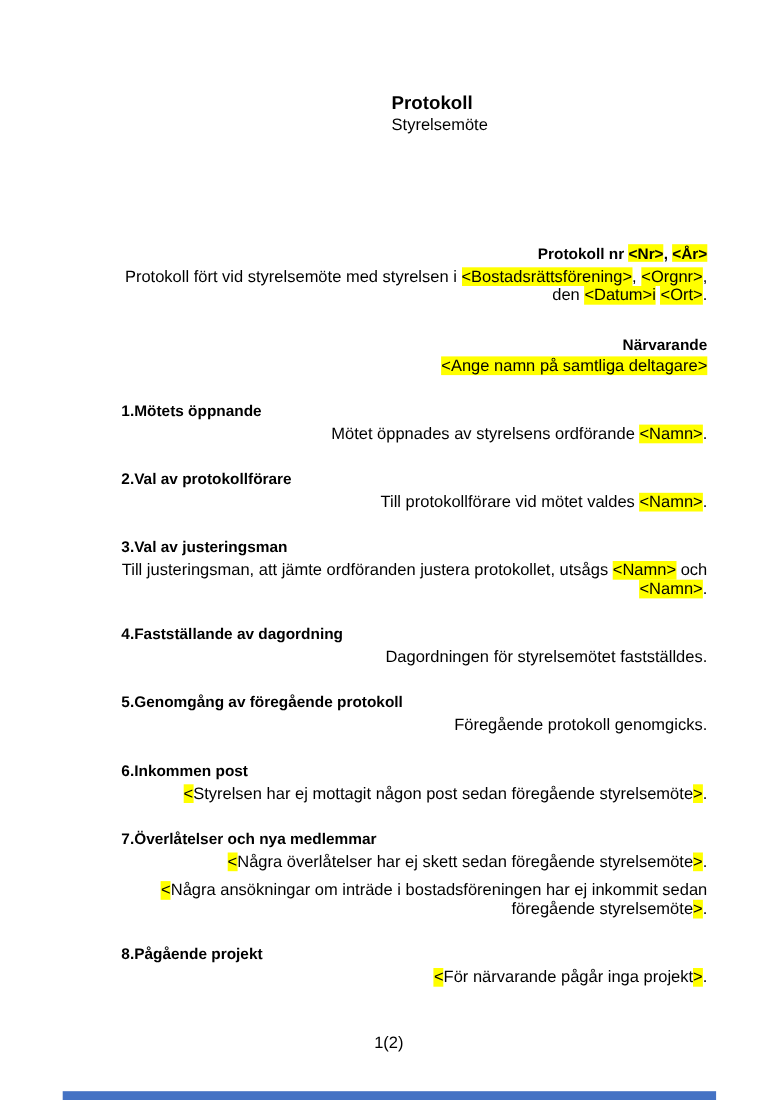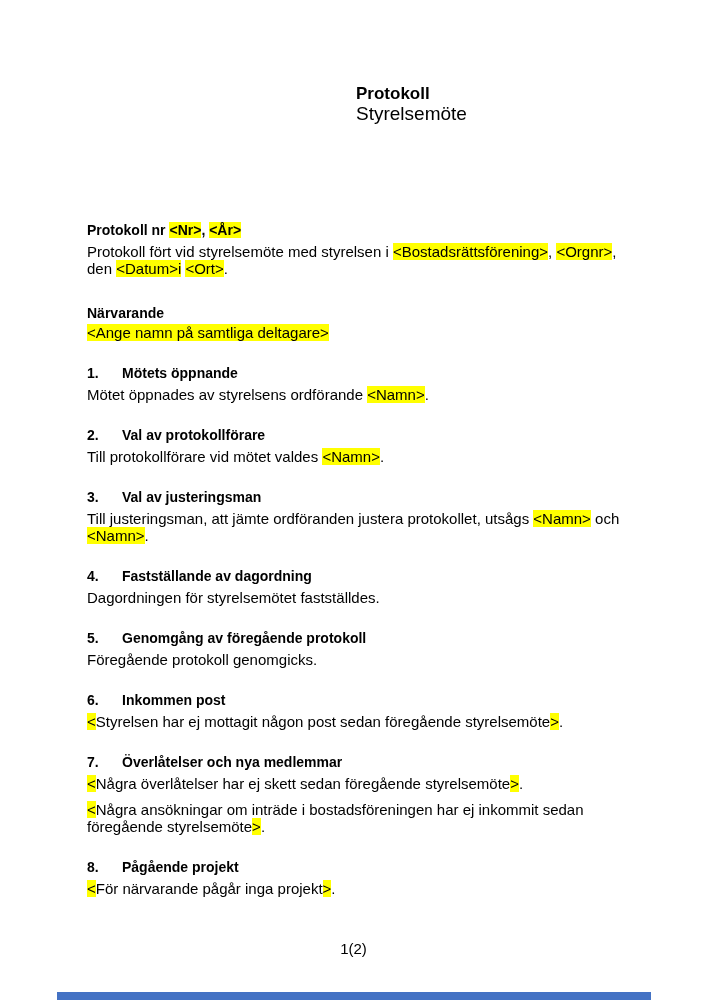--- a/index.html
+++ b/index.html
@@ -16,28 +16,29 @@
     position: absolute;
     left: 356px;
     top: 84px;
   }
   .doc-title {
     font-size: 17px;
     font-weight: bold;
     line-height: 20px;
   }
   .doc-subtitle {
-    font-size: 19px;
+    font-size: 15px;
     line-height: 19px;
   }
   .content {
     position: absolute;
     left: 87px;
     top: 221px;
     width: 556px;
+    text-align: right;
   }
   .intro-heading {
     font-size: 14px;
     font-weight: bold;
     line-height: 18px;
     margin: 0;
   }
   .plain-heading {
     font-size: 14px;
     font-weight: bold;

